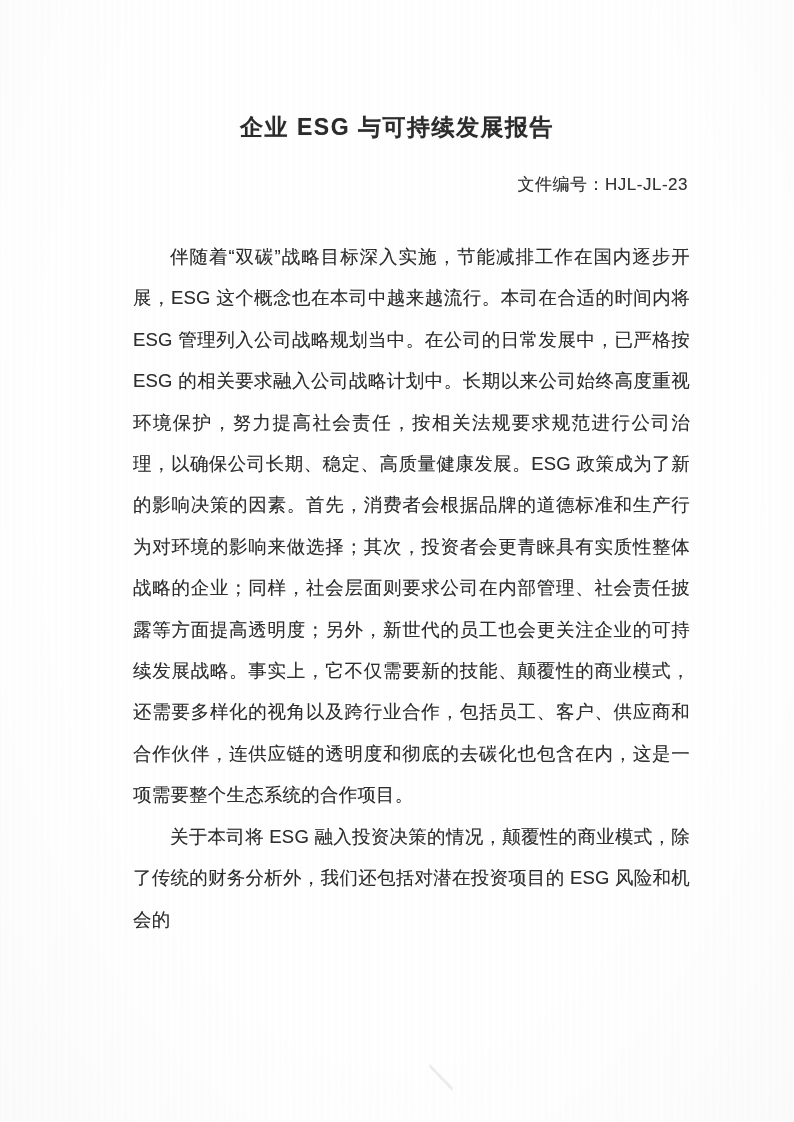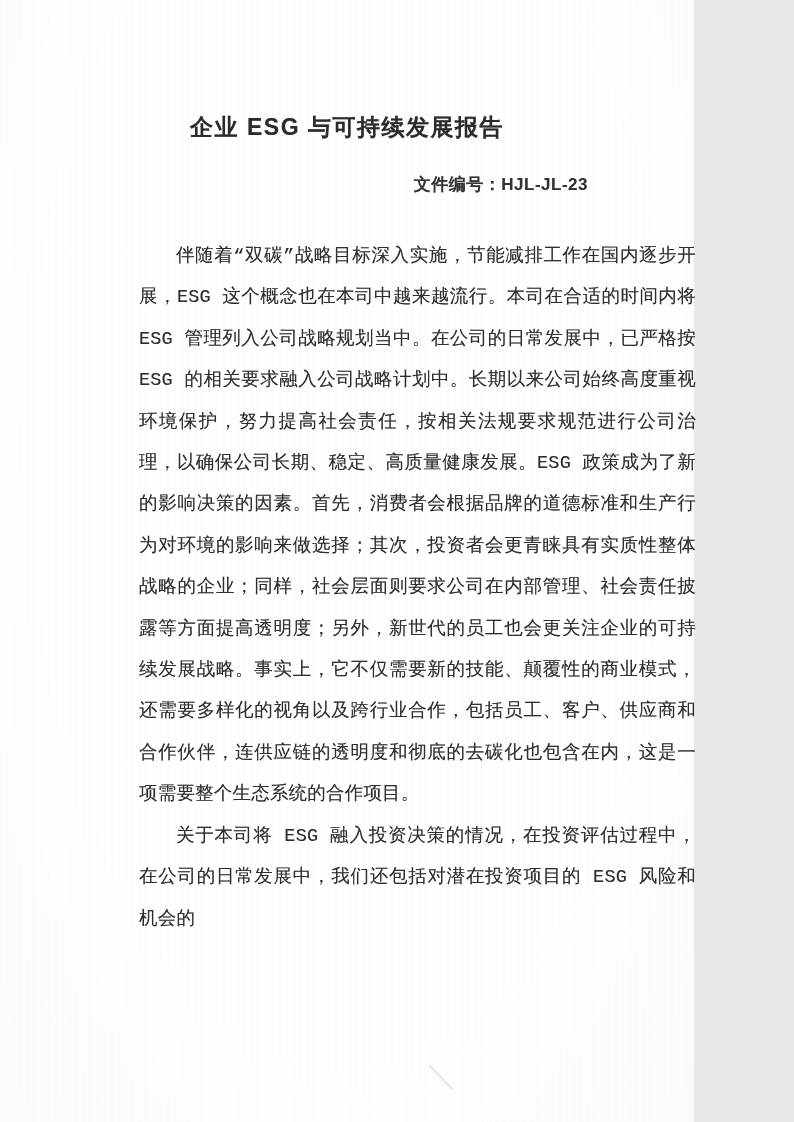--- a/index.html
+++ b/index.html
@@ -8,21 +8,21 @@
     background: #e8e8e8;
   }
   body {
     width: 794px;
     height: 1122px;
     overflow: hidden;
     font-family: "Liberation Sans", "DejaVu Sans", sans-serif;
   }
   .page {
     position: relative;
-    width: 694px;
+    width: 794px;
     height: 1122px;
     background:
       radial-gradient(ellipse at 50% 40%, rgba(0,0,0,0.00) 60%, rgba(0,0,0,0.015) 100%),
       #ffffff;
     color: #2e2e2e;
     box-sizing: border-box;
   }
   
   .page::before {
     content: "";
@@ -47,37 +47,36 @@
     font-weight: 600;
     letter-spacing: 1.5px;
     color: #2b2b2b;
     text-shadow: 0 0 0.7px rgba(43,43,43,0.45);
   }
   .doc-number {
     position: absolute;
     top: 173px;
     right: 106px;
     font-size: 17px;
-    font-weight: 700;
+    font-weight: 400;
     letter-spacing: 0.5px;
     color: #333333;
     text-shadow: 0 0 0.6px rgba(43,43,43,0.4);
   }
   .doc-body {
     position: absolute;
     top: 236px;
-    left: 139px;
+    left: 133px;
     width: 557px;
     font-size: 18.5px;
     line-height: 41.4px;
     text-align: justify;
     color: #2e2e2e;
     text-shadow: 0 0 0.6px rgba(46,46,46,0.42);
     letter-spacing: 0.2px;
-    font-family: Liberation Mono, monospace;
   }
   .doc-body p {
     margin: 0;
     text-indent: 2em;
   }
   .scan-artifact {
     position: absolute;
     left: 428px;
     top: 1062px;
     width: 26px;
@@ -93,18 +92,18 @@
 <body>
 
 <div class="page">
 
   <h1 class="doc-title">企业 ESG 与可持续发展报告</h1>
 
   <div class="doc-number">文件编号：HJL-JL-23</div>
 
   <div class="doc-body">
     <p>伴随着“双碳”战略目标深入实施，节能减排工作在国内逐步开展，ESG 这个概念也在本司中越来越流行。本司在合适的时间内将 ESG 管理列入公司战略规划当中。在公司的日常发展中，已严格按 ESG 的相关要求融入公司战略计划中。长期以来公司始终高度重视环境保护，努力提高社会责任，按相关法规要求规范进行公司治理，以确保公司长期、稳定、高质量健康发展。ESG 政策成为了新的影响决策的因素。首先，消费者会根据品牌的道德标准和生产行为对环境的影响来做选择；其次，投资者会更青睐具有实质性整体战略的企业；同样，社会层面则要求公司在内部管理、社会责任披露等方面提高透明度；另外，新世代的员工也会更关注企业的可持续发展战略。事实上，它不仅需要新的技能、颠覆性的商业模式，还需要多样化的视角以及跨行业合作，包括员工、客户、供应商和合作伙伴，连供应链的透明度和彻底的去碳化也包含在内，这是一项需要整个生态系统的合作项目。</p>
-    <p>关于本司将 ESG 融入投资决策的情况，在投资评估过程中，在公司的日常发展中，我们还包括对潜在投资项目的 ESG 风险和机会的</p>
+    <p>关于本司将 ESG 融入投资决策的情况，颠覆性的商业模式，除了传统的财务分析外，我们还包括对潜在投资项目的 ESG 风险和机会的</p>
   </div>
 
   <div class="scan-artifact"></div>
 
 </div>
 
 </body></html>

